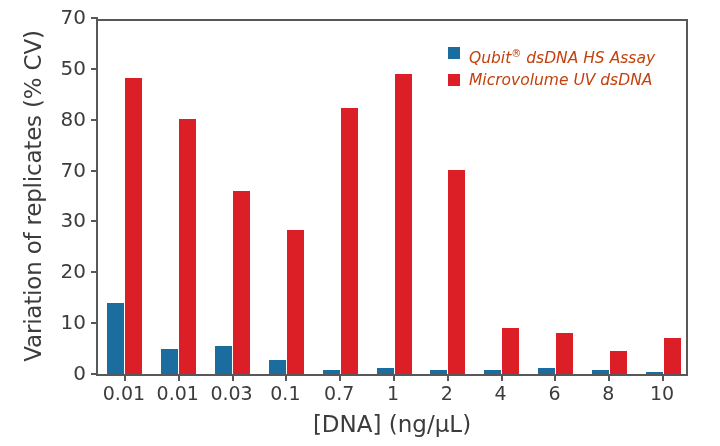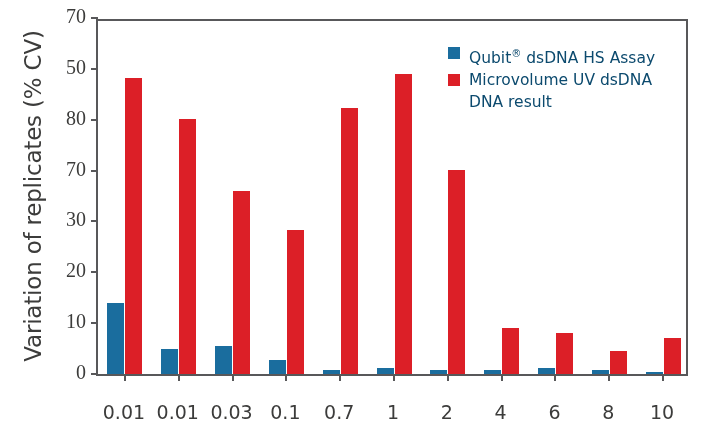--- a/index.html
+++ b/index.html
@@ -79,39 +79,38 @@
     background: #58585a;
   }
   .y-tick .tick-label {
     position: absolute;
     right: 12px;
     top: -13px;
     font-size: 20px;
     color: #3c3c3b;
     text-align: right;
     width: 60px;
-    font-family: Liberation Serif, serif;
   }
 
   
   .x-tick {
     position: absolute;
     bottom: 0;
   }
   .x-tick .tick-mark {
     position: absolute;
     top: 0px;
     left: 0;
     width: 2px;
     height: 7px;
     background: #58585a;
   }
   .x-tick .tick-label {
     position: absolute;
-    top: 27px;
+    top: 8px;
     left: -35px;
     width: 70px;
     text-align: center;
     font-size: 19px;
     color: #3c3c3b;
   }
 
   
   .bar {
     position: absolute;
@@ -130,21 +129,22 @@
     font-size: 23px;
     color: #3c3c3b;
   }
 
   
   .legend {
     position: absolute;
     left: 448px;
     top: 44px;
     font-size: 15.5px;
-    color: #0c4a6e;
+    color: #c2410c;
+    font-style: italic;
   }
   .legend-row {
     display: flex;
     align-items: flex-start;
     margin-bottom: 3px;
     line-height: 19px;
   }
   .legend-swatch {
     width: 12px;
     height: 12px;
@@ -272,26 +272,26 @@
         <div class="bar series-1" title="Microvolume UV spec DNA result @ 4 = 9% CV" style="left: 404.136px; width: 17px; height: 45.7714px; background: rgb(220, 31, 39);"></div>
         <div class="bar series-0" title="Qubit® dsDNA HS Assay @ 6 = 1.2% CV" style="left: 439.955px; width: 17px; height: 6.10286px; background: rgb(26, 109, 158);"></div>
         <div class="bar series-1" title="Microvolume UV spec DNA result @ 6 = 8% CV" style="left: 457.955px; width: 17px; height: 40.6857px; background: rgb(220, 31, 39);"></div>
         <div class="bar series-0" title="Qubit® dsDNA HS Assay @ 8 = 0.7% CV" style="left: 493.773px; width: 17px; height: 3.56px; background: rgb(26, 109, 158);"></div>
         <div class="bar series-1" title="Microvolume UV spec DNA result @ 8 = 4.6% CV" style="left: 511.773px; width: 17px; height: 23.3943px; background: rgb(220, 31, 39);"></div>
         <div class="bar series-0" title="Qubit® dsDNA HS Assay @ 10 = 0.4% CV" style="left: 547.591px; width: 17px; height: 2.03429px; background: rgb(26, 109, 158);"></div>
         <div class="bar series-1" title="Microvolume UV spec DNA result @ 10 = 7% CV" style="left: 565.591px; width: 17px; height: 35.6px; background: rgb(220, 31, 39);"></div>
       </div>
   </div>
 
+  <div class="x-axis-title">[DNA] (ng/µL)</div>
 
   <div class="legend">
     <div class="legend-row">
       <span class="legend-swatch series-0"></span>
       <span class="legend-label"><span>Qubit</span><sup>®</sup><span> dsDNA HS Assay</span></span>
     </div>
     <div class="legend-row">
       <span class="legend-swatch series-1"></span>
       <span class="legend-label">Microvolume UV dsDNA</span>
     </div>
-    <div class="legend-cont">DNA result</div>
   </div>
 
 </div>
 
 </body></html>

